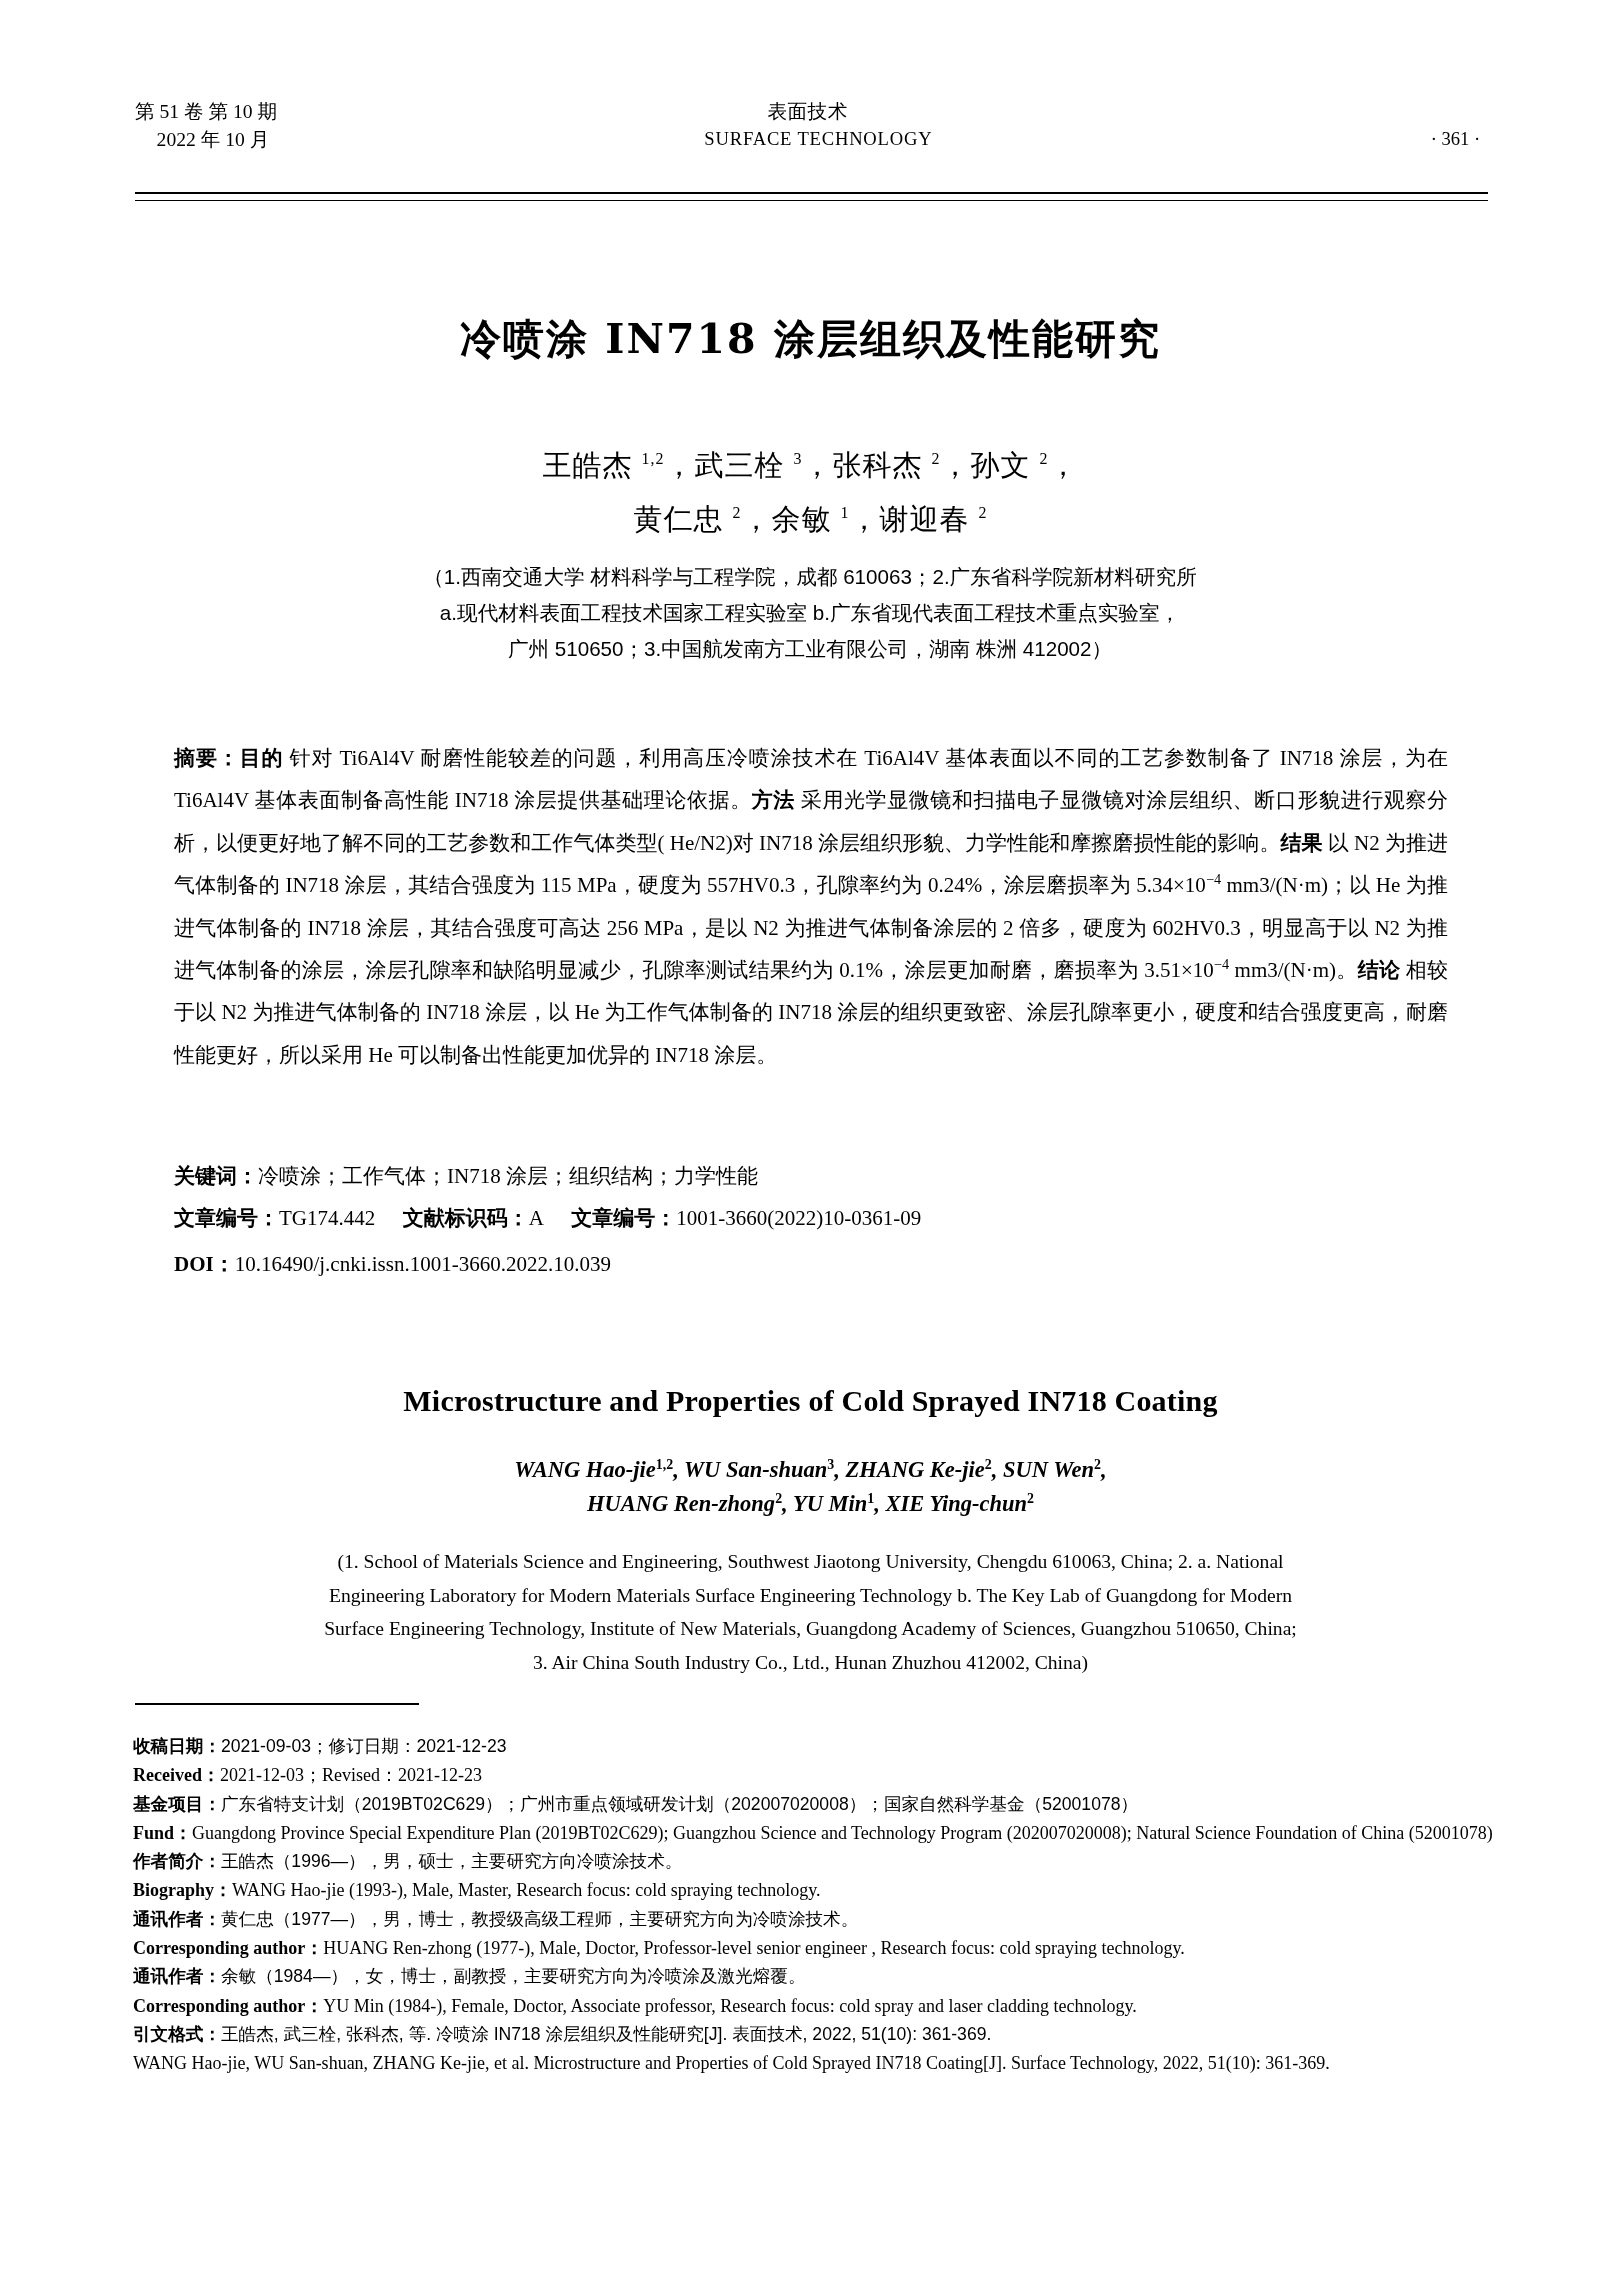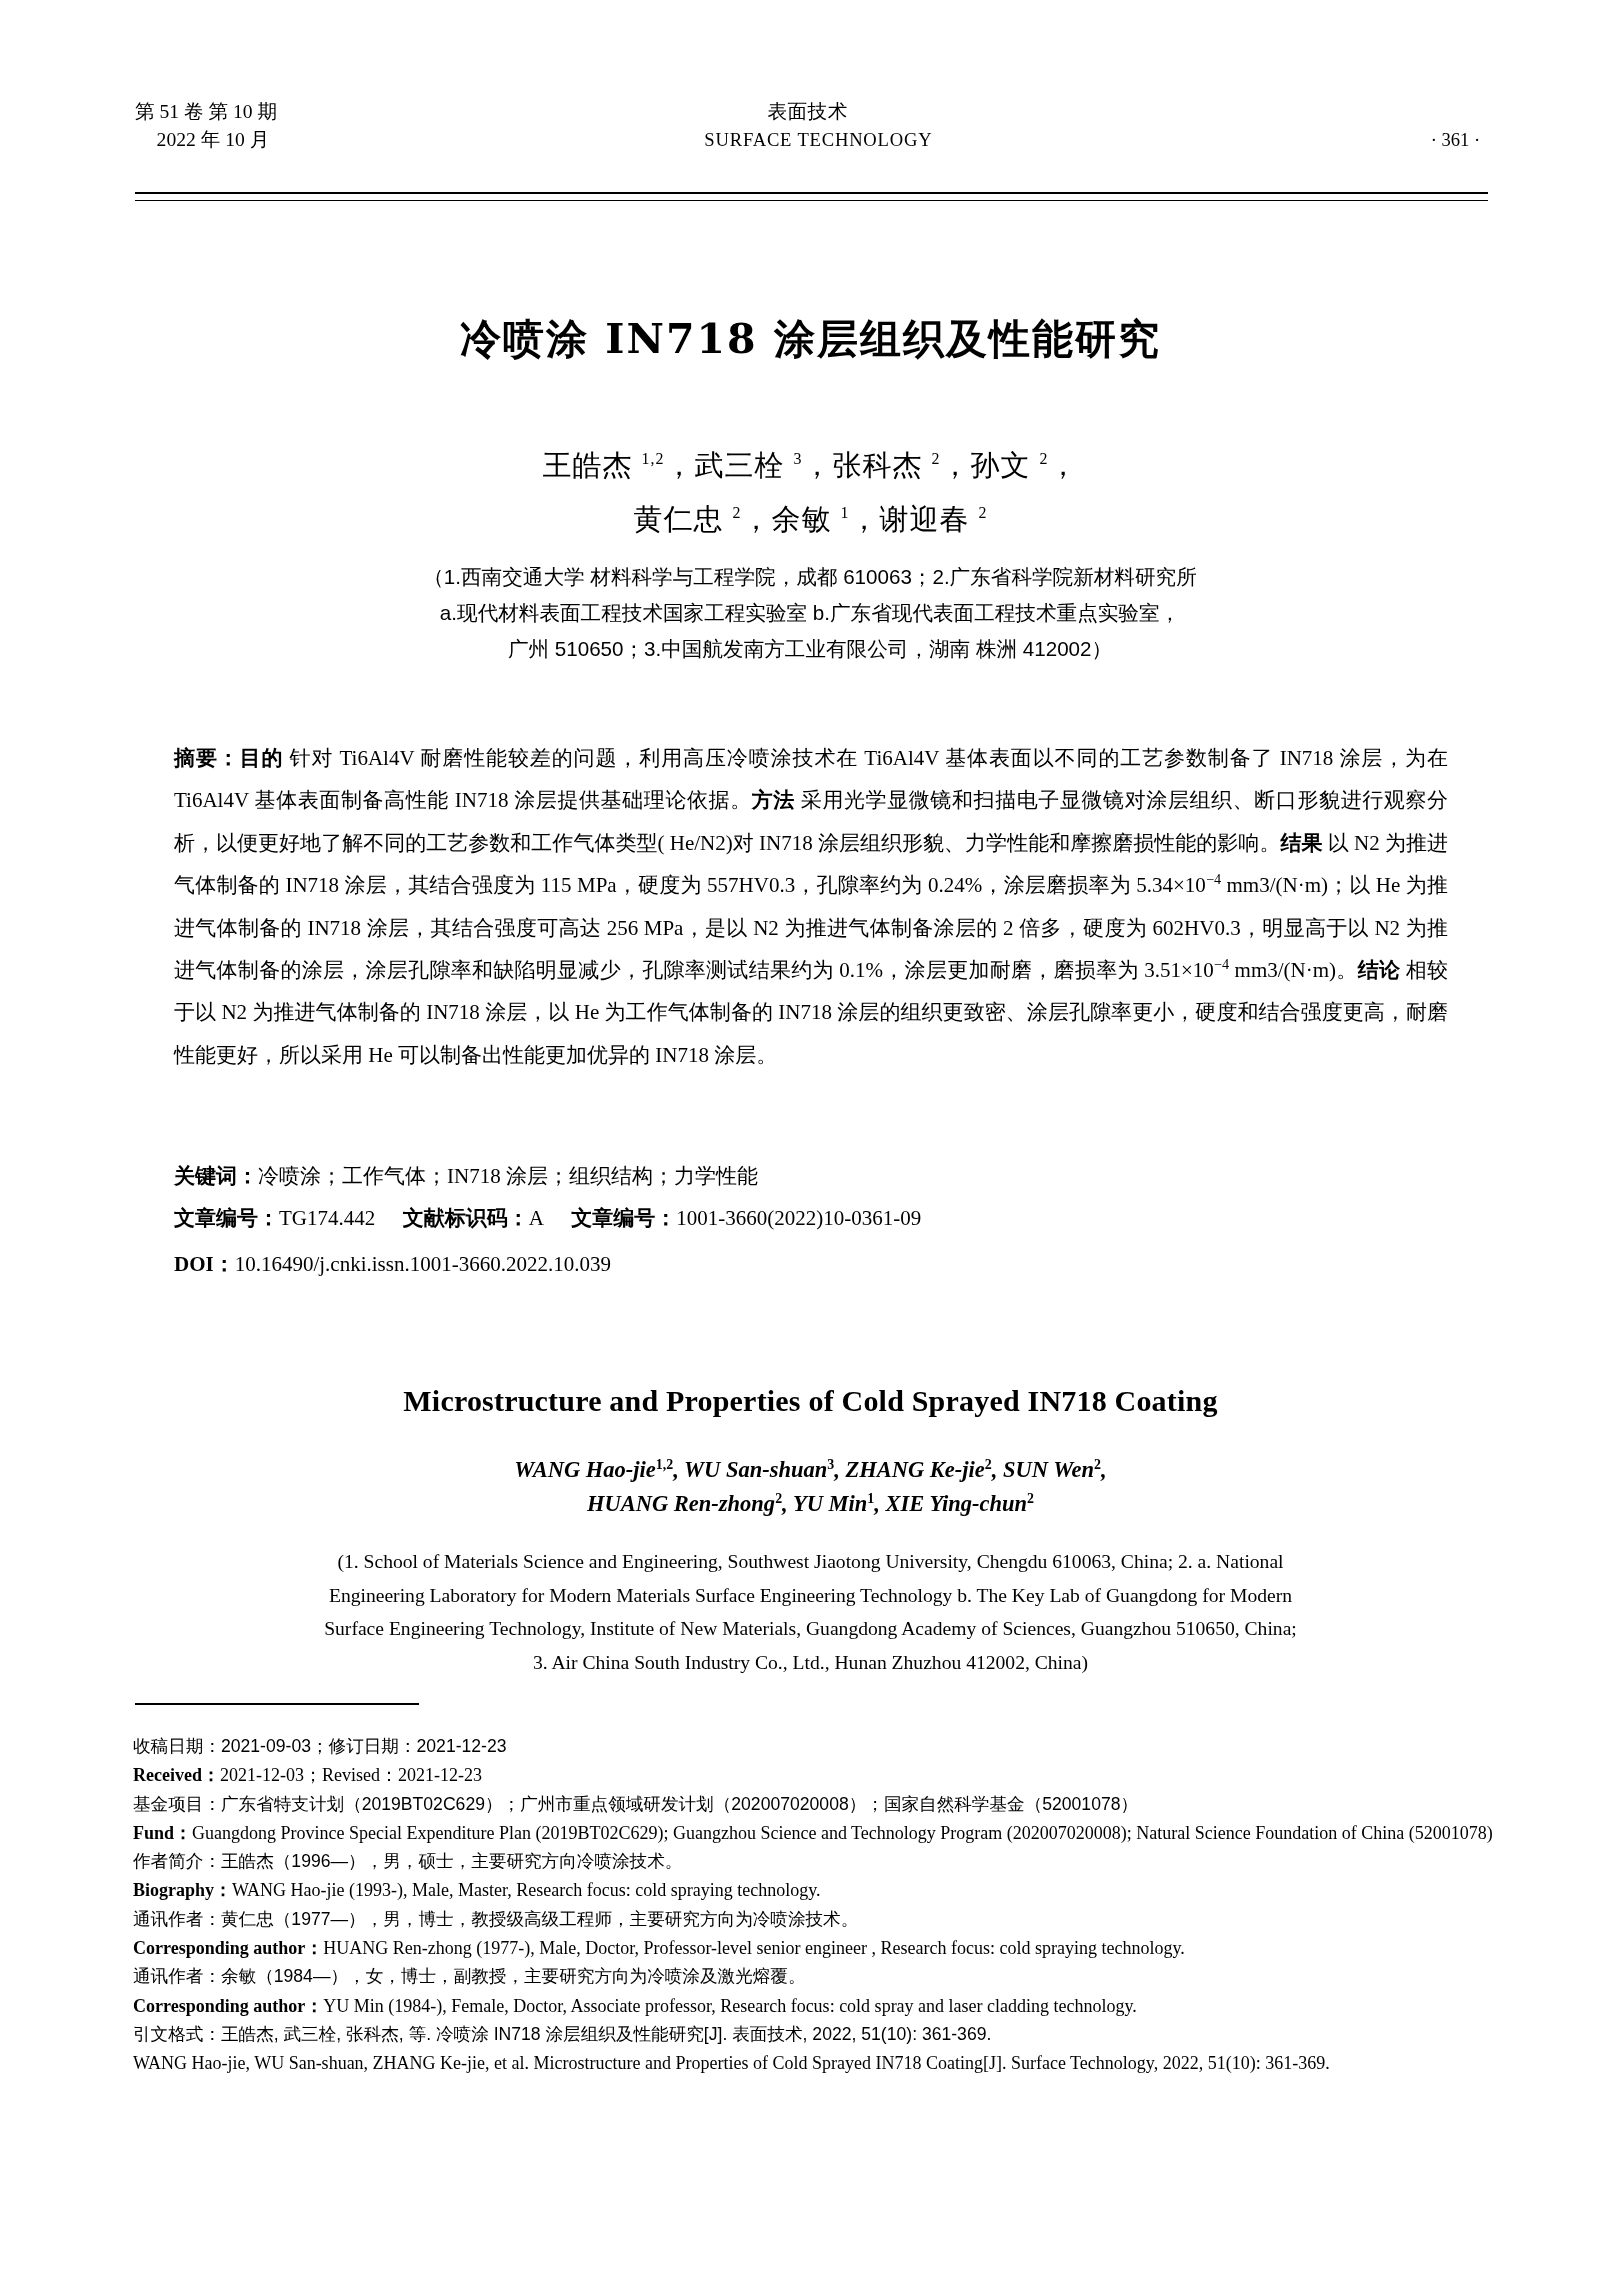--- a/index.html
+++ b/index.html
@@ -20,21 +20,21 @@
 
   
   .masthead {
     position: absolute;
     left: 135px;
     top: 98px;
     width: 1353px;
   }
   .masthead-row {
     display: flex;
-    align-items: center;
+    align-items: flex-start;
     width: 100%;
     line-height: 1.45;
   }
   .mh-left {
     width: 294px;
     font-size: 19.6px;
     font-family: "Liberation Serif", "DejaVu Serif", serif;
   }
   .mh-left.indent { padding-left: 21.6px; }
   .mh-center {
@@ -194,21 +194,21 @@
     top: 1733px;
     width: 1360px;
     font-size: 18px;
     line-height: 1.56;
     font-family: "Liberation Serif", "DejaVu Serif", serif;
     text-align: left;
   }
   .footnotes p { margin: 0 0 1px 0; }
   .footnotes .lbl { font-weight: bold; }
   .fn-cn { font-family: "Liberation Sans", "DejaVu Sans", sans-serif; font-size: 17.6px; }
-  .fn-cn .lbl { font-weight: normal; }
+  .fn-cn .lbl { font-weight: bold; }
 </style>
 </head>
 <body>
 
 <div class="page">
 
   <div class="masthead">
     <div class="masthead-row">
       <div class="mh-left">第 51 卷   第 10 期</div>
       <div class="mh-center">表面技术</div>

